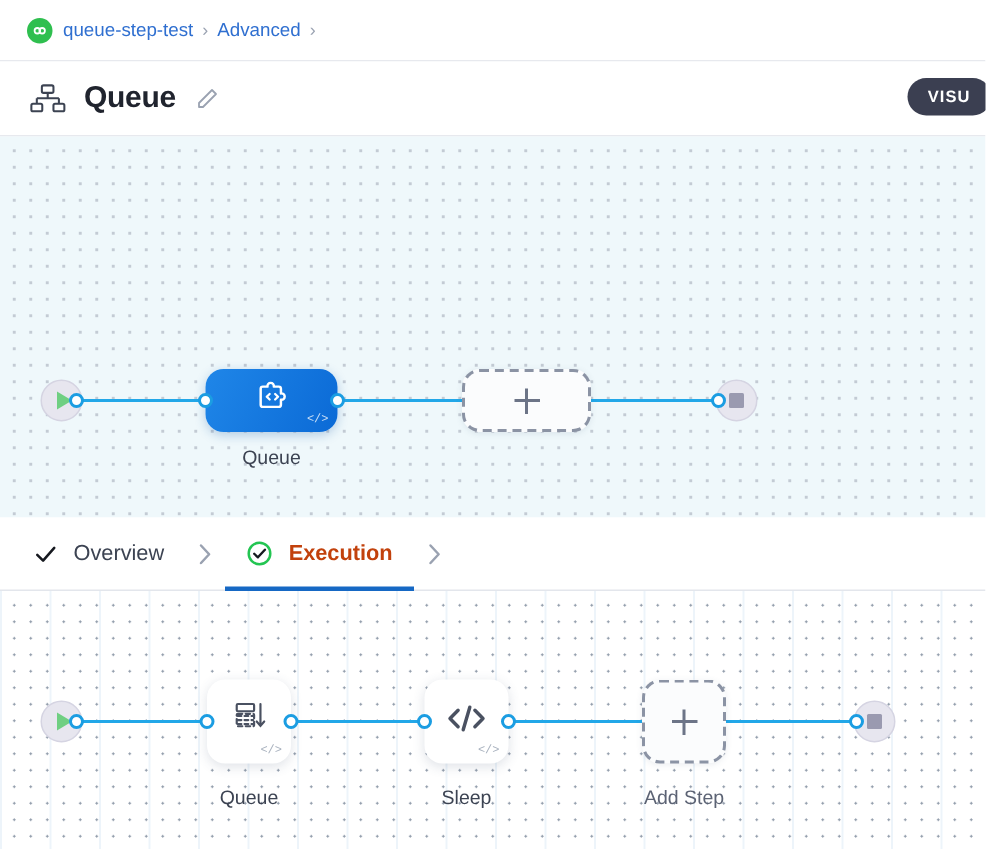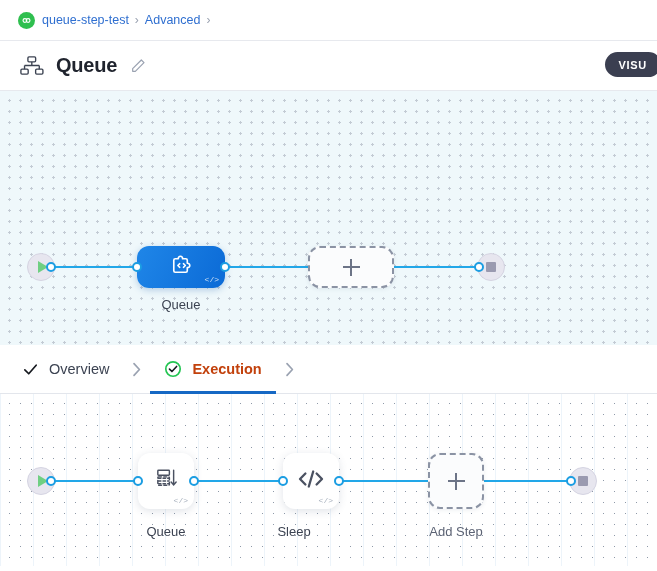--- a/index.html
+++ b/index.html
@@ -405,21 +405,21 @@
         <svg width="30" height="26" viewBox="0 0 30 26" fill="none" stroke="#4a5161" stroke-width="2.3" stroke-linecap="round" stroke-linejoin="round">
           <path d="M9.4 7.5 L4 13 L9.4 18.5"></path>
           <path d="M20.6 7.5 L26 13 L20.6 18.5"></path>
           <path d="M17.2 5.5 L12.8 20.5"></path>
         </svg>
       </span>
       <span class="node-badge badge-dark">&lt;/&gt;</span>
     </div>
     <div class="port" style="left:278px; top:82px;"></div>
     <div class="port" style="left:334px; top:82px;"></div>
-    <div class="node-label" style="left:244px; top:130px; width:100px;">Sleep</div>
+    <div class="node-label" style="left:261px; top:130px; width:100px;">Sleep</div>
 
     <div class="node node-dashed" style="left:428px; top:59px; width:56px; height:56px;">
       <span style="position:relative;width:17px;height:17px;display:block;">
         <span class="plus-h" style="left:0; top:7.5px;"></span>
         <span class="plus-v" style="left:7.5px; top:0;"></span>
       </span>
     </div>
     <div class="node-label node-label-muted" style="left:406px; top:130px; width:100px;">Add Step</div>
 
     <div class="port" style="left:566px; top:82px;"></div>

